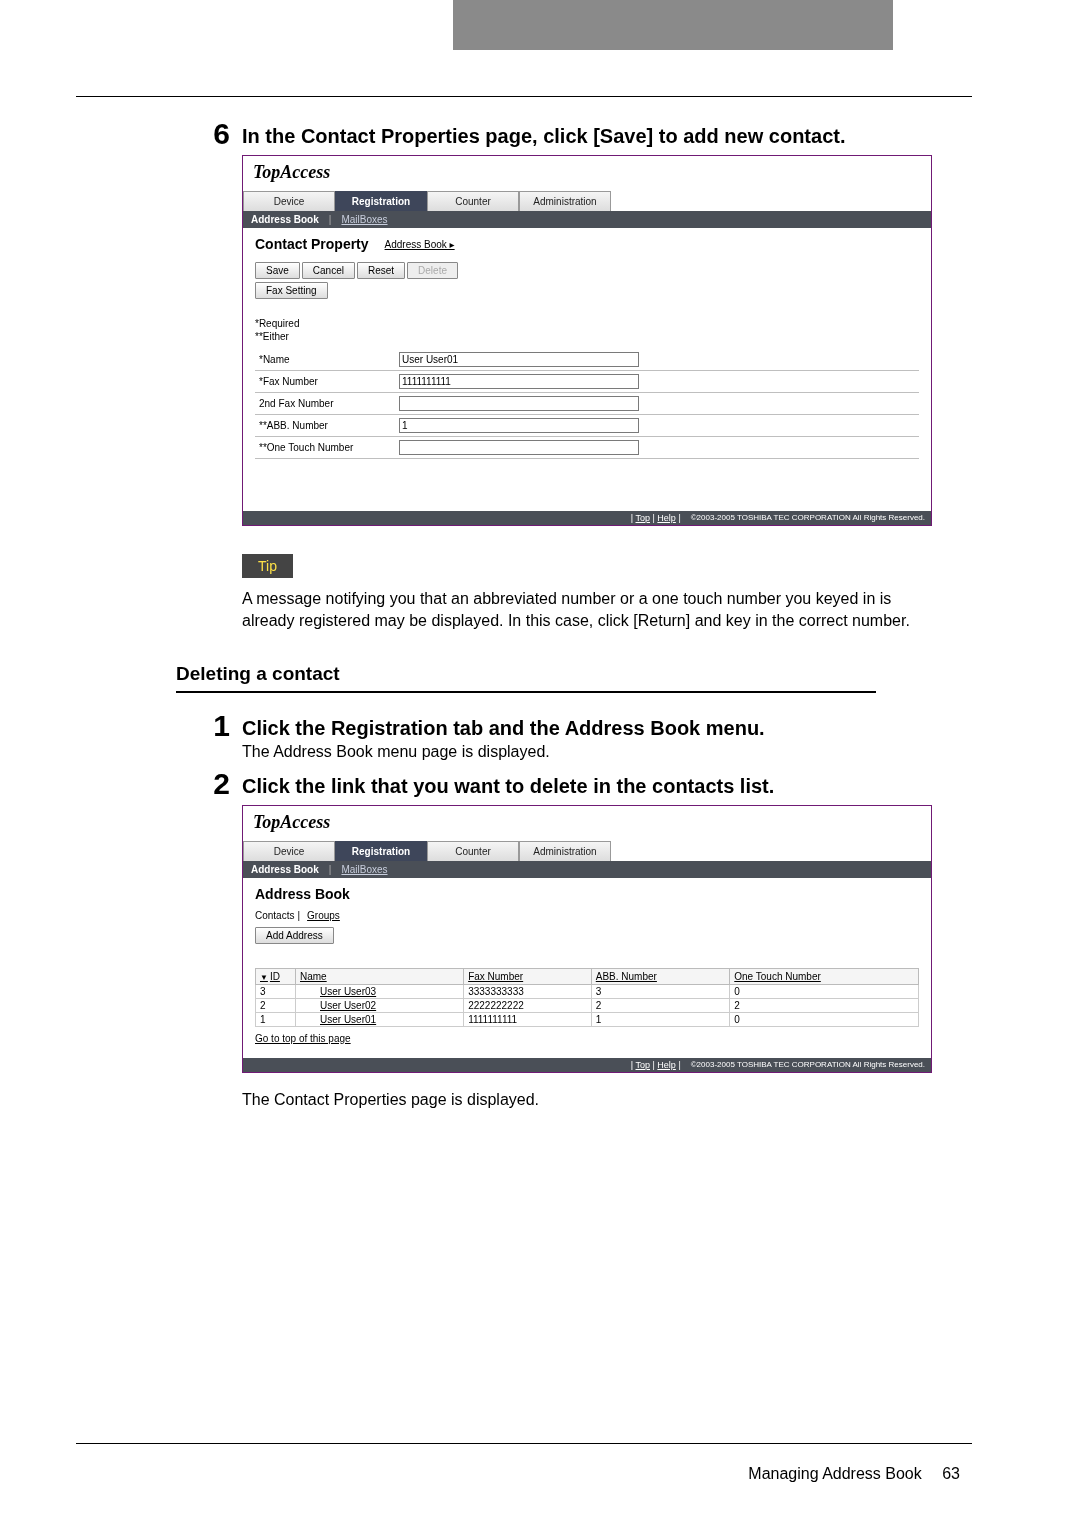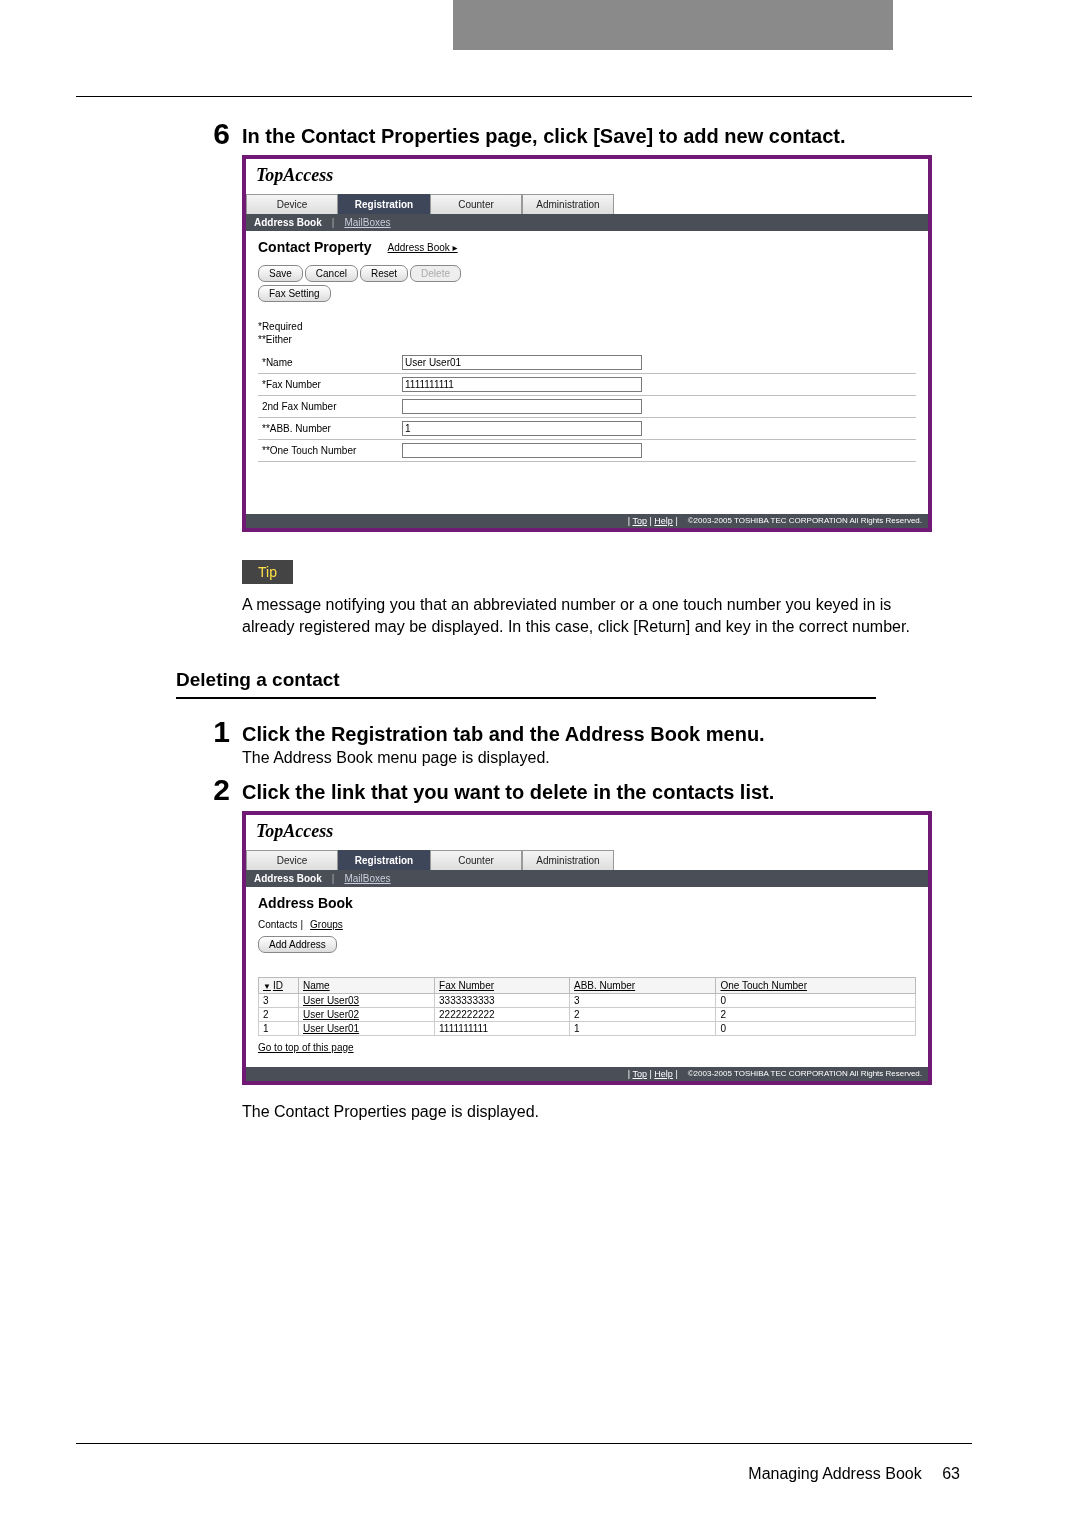--- a/index.html
+++ b/index.html
@@ -55,21 +55,21 @@
   .step-sub {
     font-size: 16px;
     margin-top: 2px;
     font-weight: 400;
   }
 
   
   .shot {
     margin-left: 166px;
     width: 690px;
-    border: 4px solid #701a75;
+    border: 1px solid #701a75;
     background: #fff;
     font-size: 10px;
     color: #000;
   }
   .shot .logo {
     font-family: Georgia, 'Times New Roman', serif;
     font-style: italic;
     font-weight: 700;
     font-size: 18px;
     padding: 6px 10px 8px;
@@ -109,21 +109,21 @@
   .shot-body { padding: 8px 12px 8px; }
   .cp-head { display: flex; align-items: center; gap: 16px; margin-bottom: 10px; }
   .cp-title { font-size: 14px; font-weight: 700; }
   .breadcrumb-link { font-size: 10px; text-decoration: underline; }
   .btn-row { display: flex; gap: 2px; margin-bottom: 3px; }
   .btn {
     font-size: 10px;
     padding: 2px 10px;
     background: linear-gradient(#fff,#ddd);
     border: 1px solid #888;
-    border-radius: 7px;
+    border-radius: 1px;
     color: #000;
   }
   .btn.disabled { color: #aaa; background: #eee; }
   .legend { margin-top: 18px; font-size: 10px; line-height: 1.3; }
   .shot table.form {
     width: 100%;
     margin-top: 6px;
     border-collapse: collapse;
   }
   .shot table.form tr { border-bottom: 1px solid #bfbfbf; }
@@ -199,21 +199,21 @@
     text-decoration: underline;
     padding: 2px 4px;
     border: 1px solid #bbb;
     background: #f5f5f5;
   }
   .shot2 table.list th:first-child { width: 40px; }
   .shot2 table.list td {
     padding: 1px 4px;
     border: 1px solid #ccc;
   }
-  .shot2 table.list td.name a { text-decoration: underline; color: #000; }
+  .shot2 table.list td.name a { text-decoration: underline; color: #000; margin-left: 20px; }
   .shot2 .go-top { font-size: 10px; text-decoration: underline; margin-top: 6px; display: inline-block; }
   .shot2 .sort-icon { font-size: 8px; margin-right: 2px; }
 
   .after-shot2 {
     margin-left: 166px;
     margin-top: 18px;
     font-size: 16px;
   }
 
   .page-footer {

